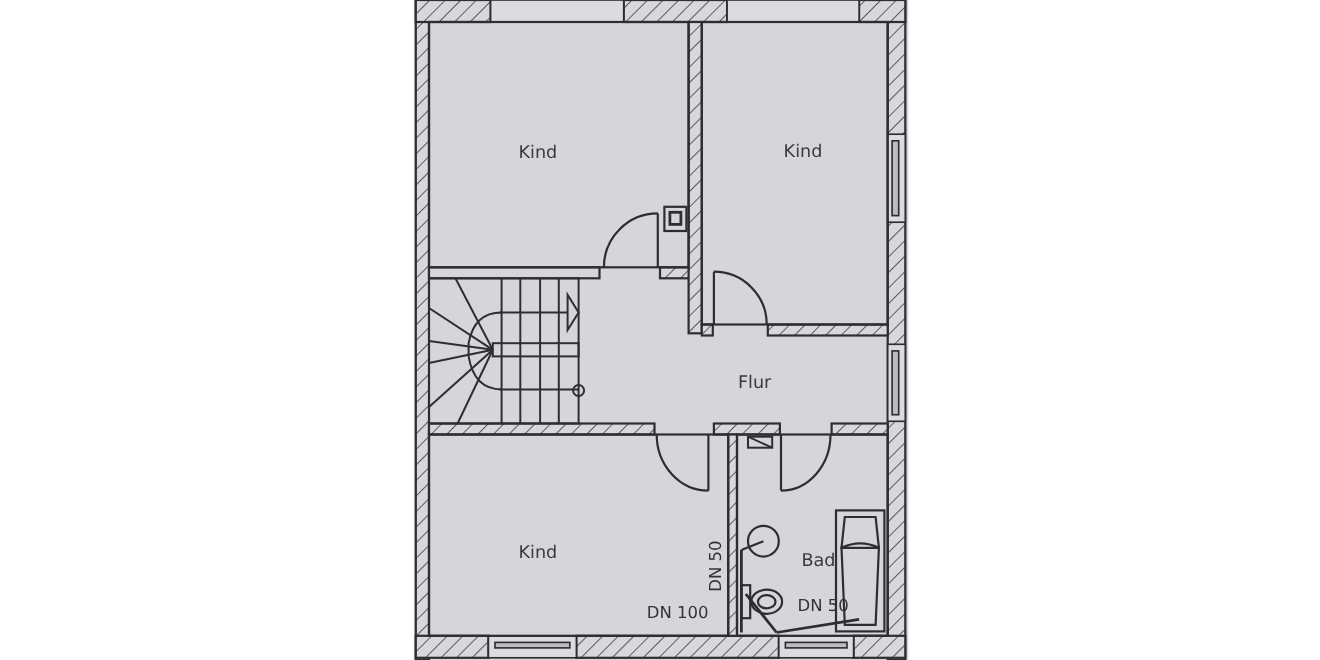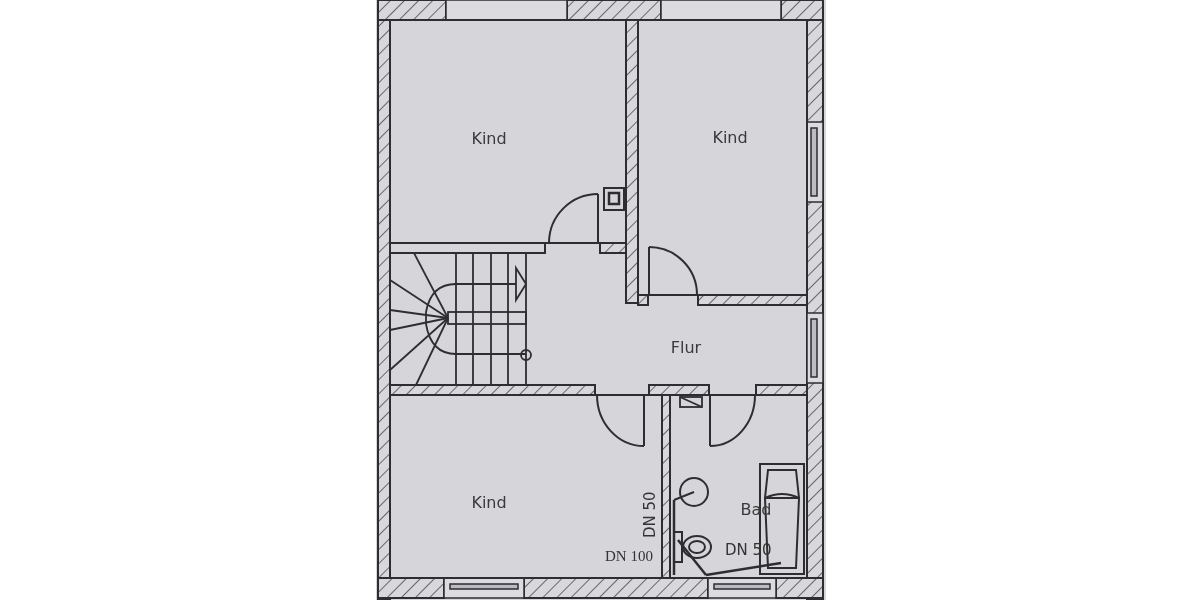--- a/index.html
+++ b/index.html
@@ -159,19 +159,19 @@
       <line x1="330" y1="575" x2="405" y2="563"></line>
       <line x1="298" y1="500" x2="298" y2="575"></line>
     </g>
   </svg>
 
   
   <span class="room-label" style="left:113px; top:138px;">Kind</span>
   <span class="room-label" style="left:354px; top:137px;">Kind</span>
   <span class="room-label" style="left:310px; top:347px;text-align:right;">Flur</span>
   <span class="room-label" style="left:113px; top:502px;">Kind</span>
-  <span class="room-label" style="left:368px; top:509px;margin-left:12px;">Bad</span>
+  <span class="room-label" style="left:368px; top:509px;">Bad</span>
 
   
   <span class="pipe-label vertical" style="left:265px; top:538px;">DN 50</span>
-  <span class="pipe-label" style="left:229px; top:548px;font-family:Liberation Serif, serif;">DN 100</span>
+  <span class="pipe-label" style="left:212px; top:548px;">DN 100</span>
   <span class="pipe-label" style="left:349px; top:541px;">DN 50</span>
 </div>
 
 </body></html>

